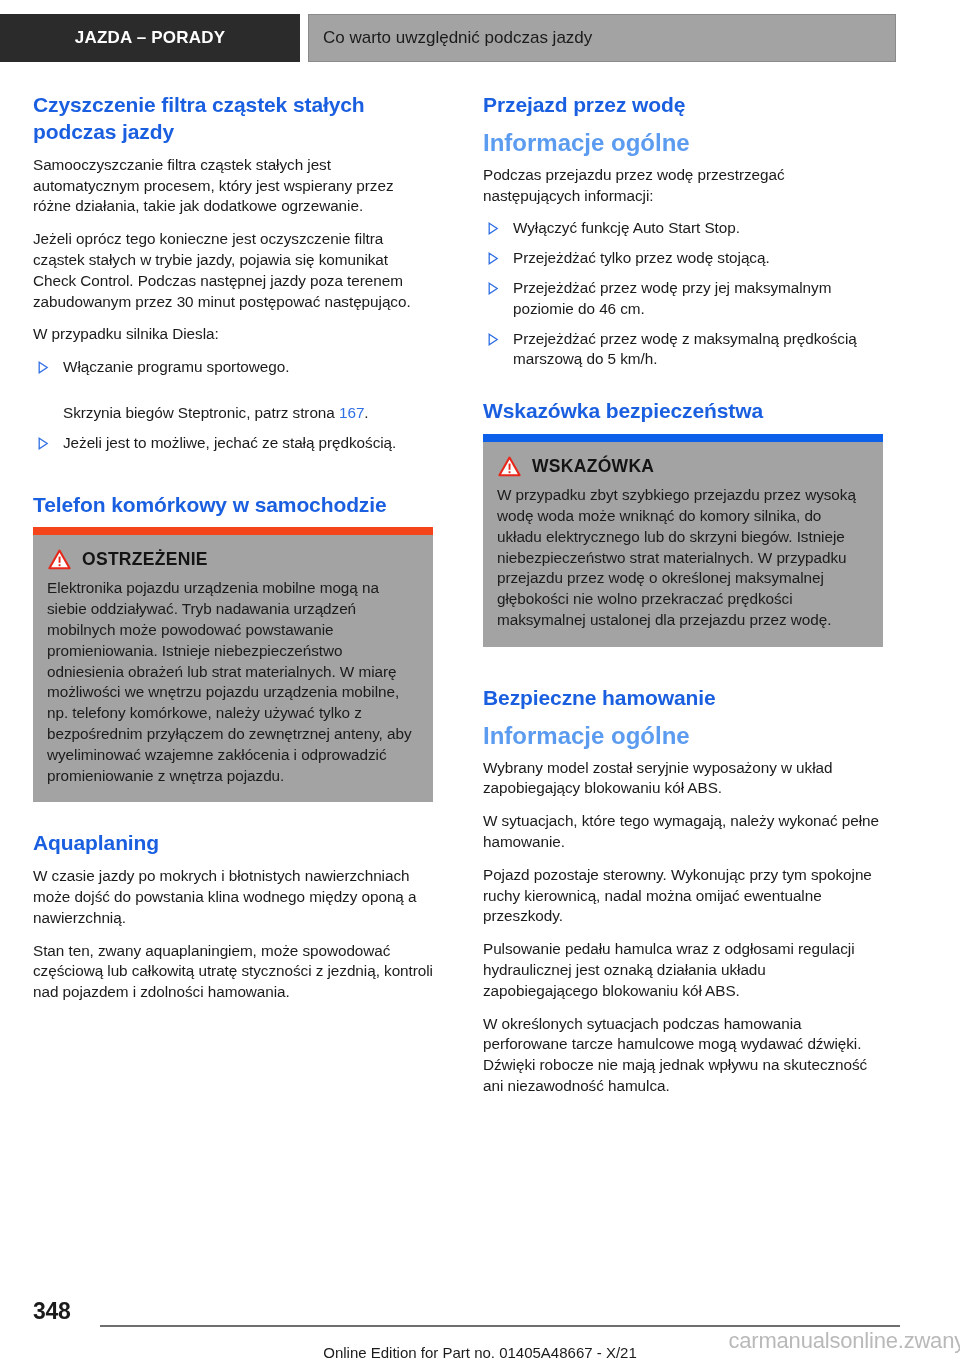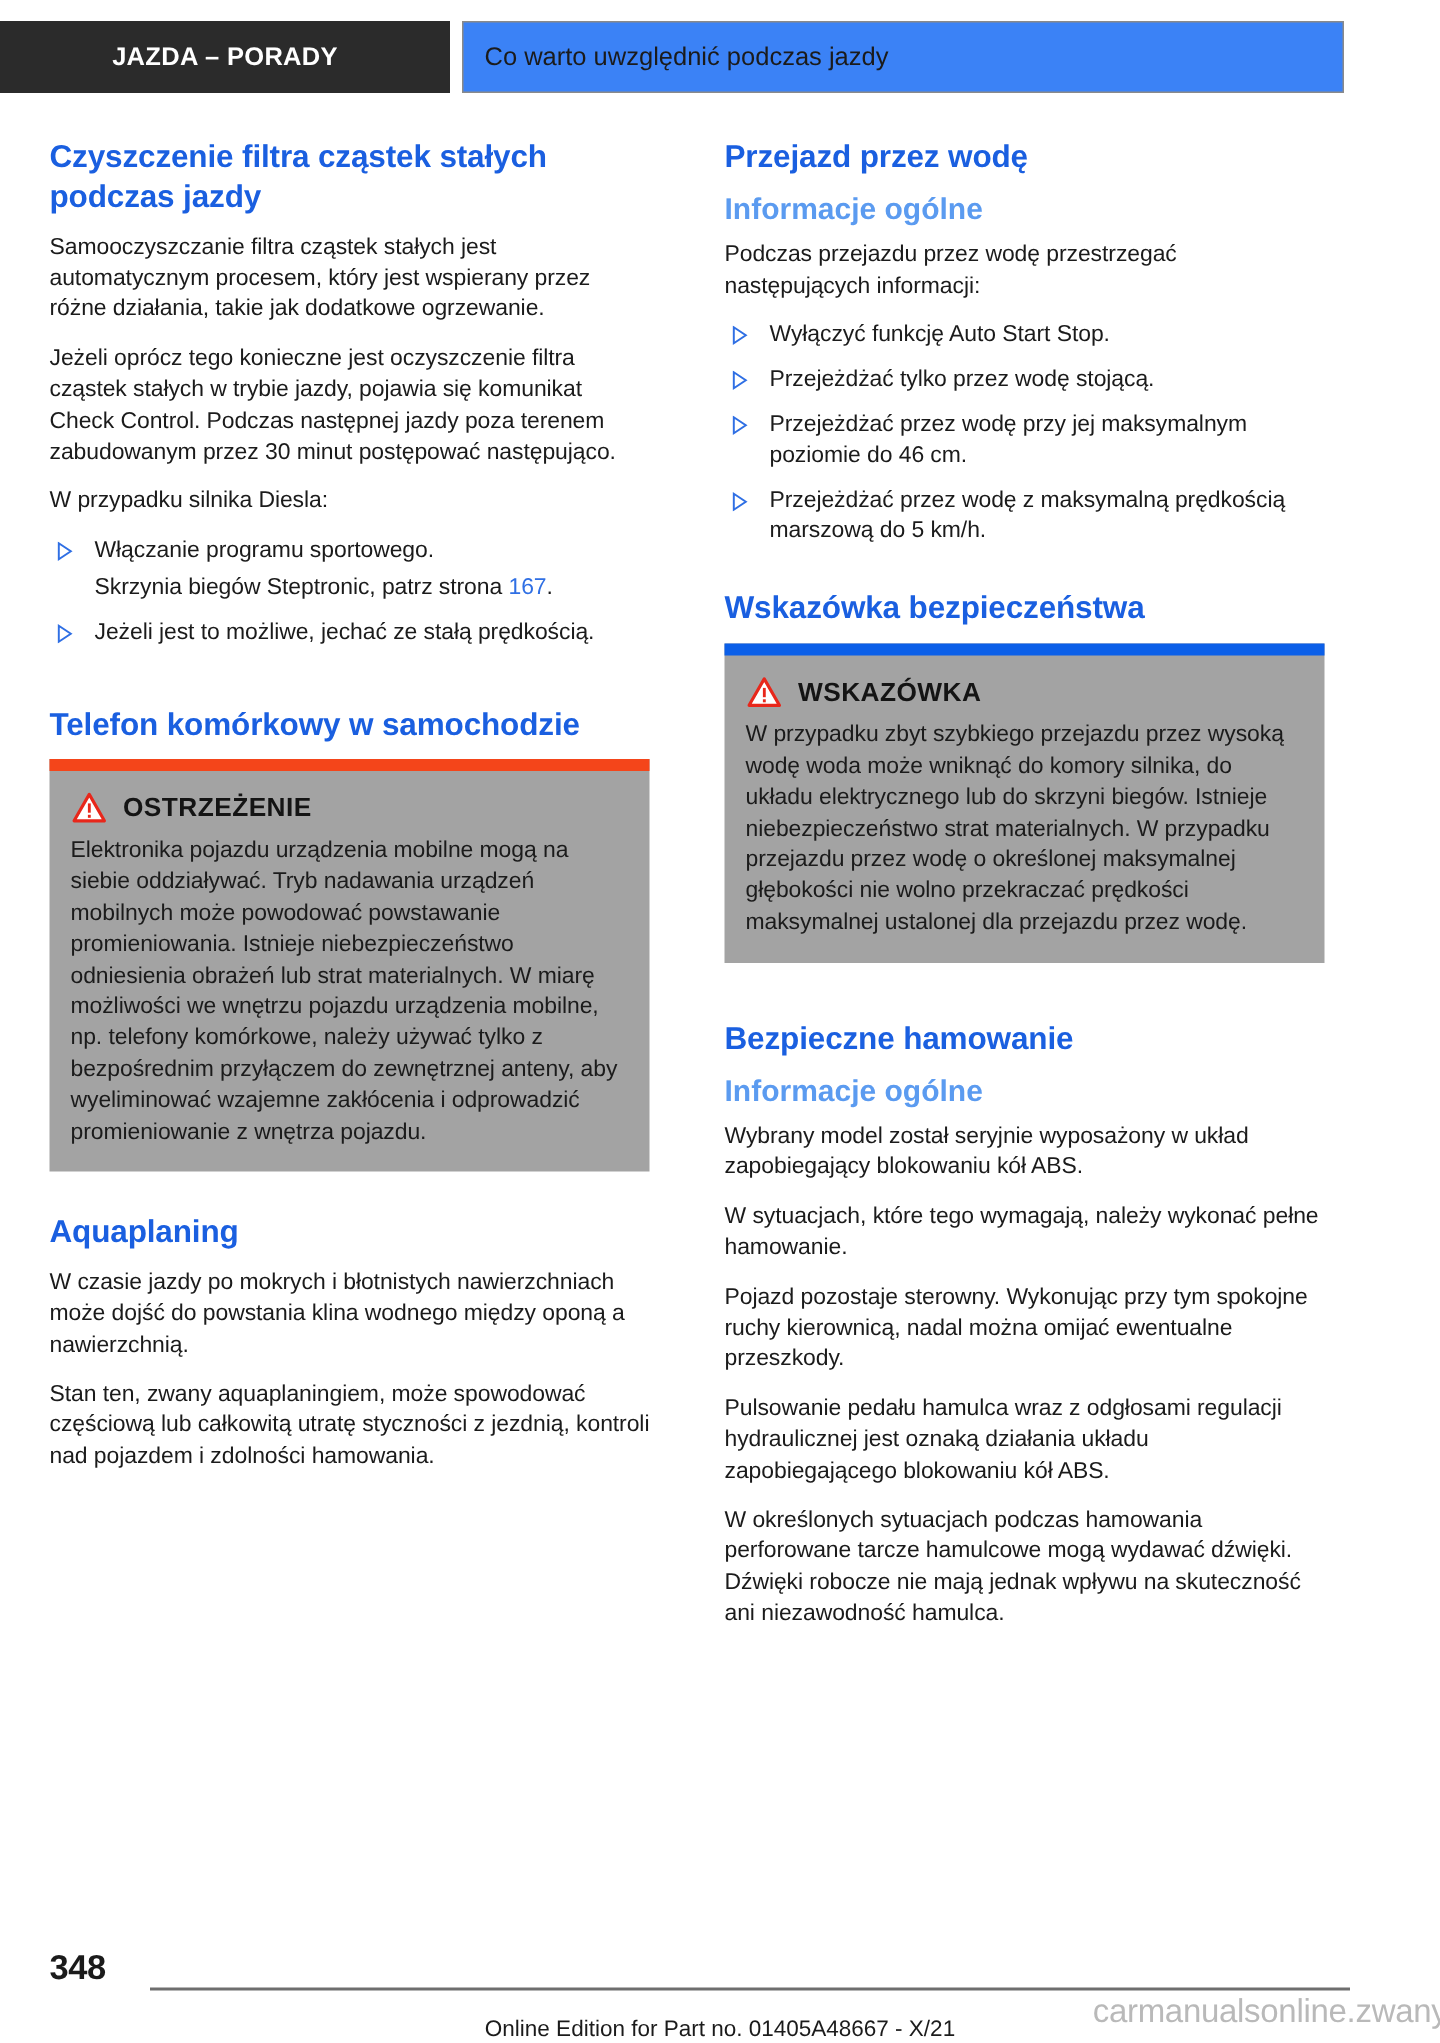--- a/index.html
+++ b/index.html
@@ -39,21 +39,21 @@
     align-items: center;
     justify-content: center;
   }
   .section-tab {
     position: absolute;
     left: 308px;
     top: 0;
     width: 586px;
     height: 46px;
     border: 1px solid #8a8a8a;
-    background: #3b82f6;
+    background: #a3a3a3;
     display: flex;
     align-items: center;
   }
   .section-tab-label {
     font-size: 17px;
     color: #1b1b1b;
     padding-left: 14px;
   }
 
   
@@ -74,21 +74,21 @@
   
   h1.sec-title {
     font-size: 21px;
     font-weight: bold;
     color: #1a5fe0;
     line-height: 1.28;
     margin: 0 0 9px 0;
     letter-spacing: -0.1px;
   }
   h2.sub-title {
-    font-size: 20px;
+    font-size: 24px;
     font-weight: bold;
     color: #5b9bf0;
     line-height: 1.25;
     margin: 0 0 7px 0;
   }
   p.body {
     font-size: 15.3px;
     line-height: 1.36;
     margin: 0 0 12px 0;
     color: #1b1b1b;
@@ -114,21 +114,21 @@
   .bullet-icon {
     position: absolute;
     left: 5px;
     top: 4px;
     width: 11px;
     height: 13px;
     display: block;
   }
   .sub-note {
     display: block;
-    margin-top: 4px;
+    margin-top: 25px;
   }
 
   
   .callout {
     background: #a3a3a3;
     margin: 0 0 12px 0;
     padding: 12px 14px 16px 14px;
   }
   .callout.warn  { border-top: 8px solid #f4451a; }
   .callout.note  { border-top: 8px solid #0b5fe8; }

